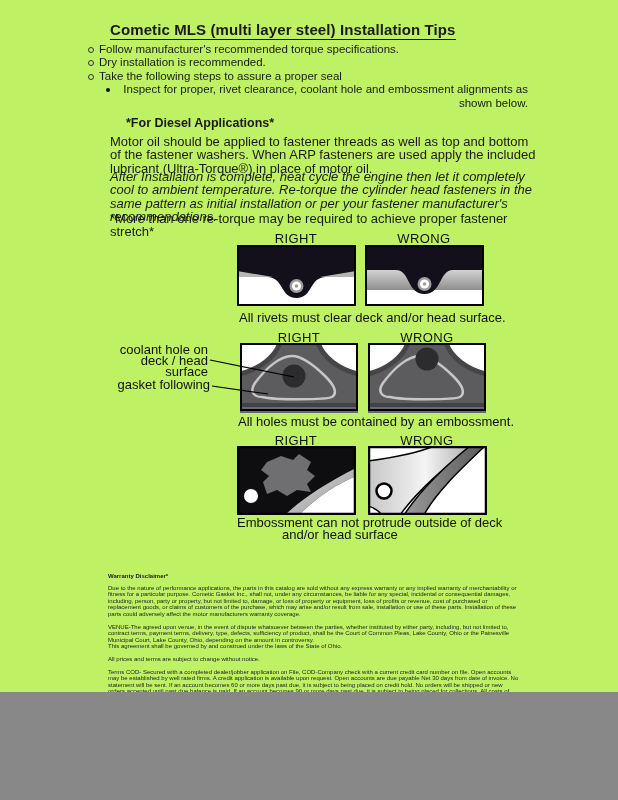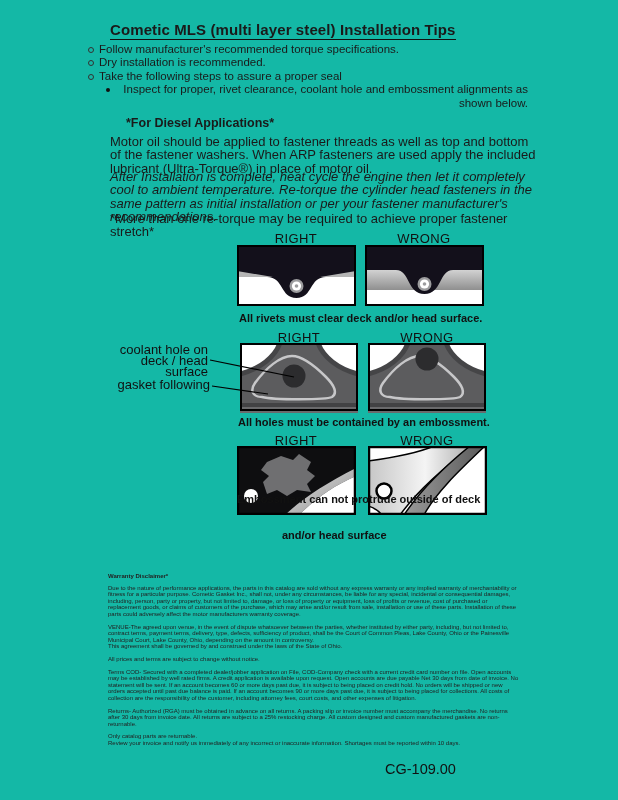--- a/index.html
+++ b/index.html
@@ -1,38 +1,38 @@
 <!DOCTYPE html>
 <html><head>
 <meta charset="utf-8">
 <style>
   html,body{margin:0;padding:0;background:#888;}
   .page{
-    position:relative; width:618px; height:800px; background:#14b8a6;
+    position:relative; width:618px; height:692px; background:#bef264;
     font-family:"Liberation Sans", sans-serif; color:#1a1a1a; overflow:hidden;
   }
   .abs{position:absolute;}
   
   .doc-title{
     left:110px; top:21px; font-size:15px; font-weight:bold;
     border-bottom:1.5px solid #111; padding-bottom:1px; letter-spacing:.1px;
   }
   
   .tips{left:88px; top:43px; width:440px; font-size:11.5px; line-height:13.4px;}
   .brow{display:flex; align-items:flex-start;text-align:right;}
   .brow.sub{margin-left:18px;}
   .b1{flex:0 0 auto; width:4px; height:4px; border:1px solid #333; border-radius:50%; margin:4px 5px 0 0;}
   .b2{flex:0 0 auto; width:4px; height:4px; background:#111; border-radius:50%; margin:4.5px 4px 0 0;}
   
   .diesel-h{left:110px; top:116px; font-size:12.5px; font-weight:bold;margin-left:16px;}
   .para{left:110px; width:428px; font-size:13px; line-height:13.4px;}
   .p1{top:135px;} .p2{top:170px;font-style:italic;} .p3{top:212px;}
   
   .dg-h{width:120px; text-align:center; font-size:13px; letter-spacing:.4px; color:#111;}
-  .dg-cap{font-size:11px; color:#111; line-height:12.5px;font-weight:bold;}
+  .dg-cap{font-size:13px; color:#111; line-height:12.5px;}
   .dg-lab{font-size:13px; color:#111; text-align:right; line-height:10.5px;}
   .panel{display:block;}
   
   .legal{left:108px; top:573px; width:413px; font-size:6px; line-height:6.6px; color:#222;}
   .legal h4{margin:0 0 5px 0; font-size:6px;}
   .legal p{margin:0 0 6px 0; white-space:pre-line;}
   
   .footer-code{left:385px; top:761px; font-size:14.5px; color:#111;}
 </style>
 </head>
@@ -168,21 +168,21 @@
           <stop offset="1" stop-color="#5a5a5a"></stop>
       </linearGradient>
     </defs>
     <rect width="119" height="69" fill="#ffffff"></rect>
     <path d="M0,15 C30,11 52,6 66,0 L104,0 C76,22 50,44 32,69 L14,69 C10,64 4,61 0,60 Z" fill="url(#g-r3w1)" stroke="#000" stroke-width="1.5"></path>
     <path d="M102,0 L117,0 C94,22 68,46 56,69 L36,69 C52,45 76,21 102,0 Z" fill="url(#g-r3w2)" stroke="#000" stroke-width="1.5"></path>
     <circle cx="16" cy="45" r="7.5" fill="#ffffff" stroke="#000" stroke-width="2.5"></circle>
     <rect x="1" y="1" width="117" height="67" fill="none" stroke="#000" stroke-width="2.5"></rect>
   </svg>
 
-  <div class="abs dg-cap" style="left:237px; top:493px;">Embossment can not protrude outside of deck</div>
+  <div class="abs dg-cap" style="left:237px; top:517px;">Embossment can not protrude outside of deck</div>
   <div class="abs dg-cap" style="left:237px; top:529px;margin-left:45px;">and/or head surface</div>
 
   <div class="abs legal">
     <h4>Warranty Disclaimer*</h4>
     <p>Due to the nature of performance applications, the parts in this catalog are sold without any express warranty or any implied warranty of merchantability or fitness for a particular purpose.  Cometic Gasket Inc., shall not, under any circumstances, be liable for any special, incidental or consequential damages, including, person, party or property, but not limited to, damage, or loss of property or equipment, loss of profits or revenue, cost of purchased or replacement goods, or claims of customers of the purchase, which may arise and/or result from sale, installation or use of these parts.  Installation of these parts could adversely affect the motor manufacturers warranty coverage.</p>
     <p>VENUE-The agreed upon venue, in the event of dispute whatsoever between the parties, whether instituted by either party, including, but not limited to, contract terms, payment terms, delivery, type, defects, sufficiency of product, shall be the Court of Common Pleas, Lake County, Ohio or the Painesville Municipal Court, Lake County, Ohio, depending on the amount in controversy.
 This agreement shall be governed by and construed under the laws of the State of Ohio.</p>
     <p>All prices and terms are subject to change without notice.</p>
     <p>Terms COD- Secured with a completed dealer/jobber application on File, COD-Company check with a current credit card number on file.  Open accounts may be established by well rated firms.  A credit application is available upon request.  Open accounts are due payable Net 30 days from date of invoice.  No statement will be sent.  If an account becomes 60 or more days past due, it is subject to being placed on credit hold.  No orders will be shipped or new orders accepted until past due balance is paid.  If an account becomes 90 or more days past due, it is subject to being placed for collections.  All costs of collection are the responsibility of the customer, including attorney fees, court costs, and other expenses of litigation.</p>
     <p>Returns- Authorized (RGA) must be obtained in advance on all returns.  A packing slip or invoice number must accompany the merchandise.  No returns after 30 days from invoice date.  All returns are subject to a 25% restocking charge.  All custom designed and custom manufactured gaskets are non-returnable.</p>

